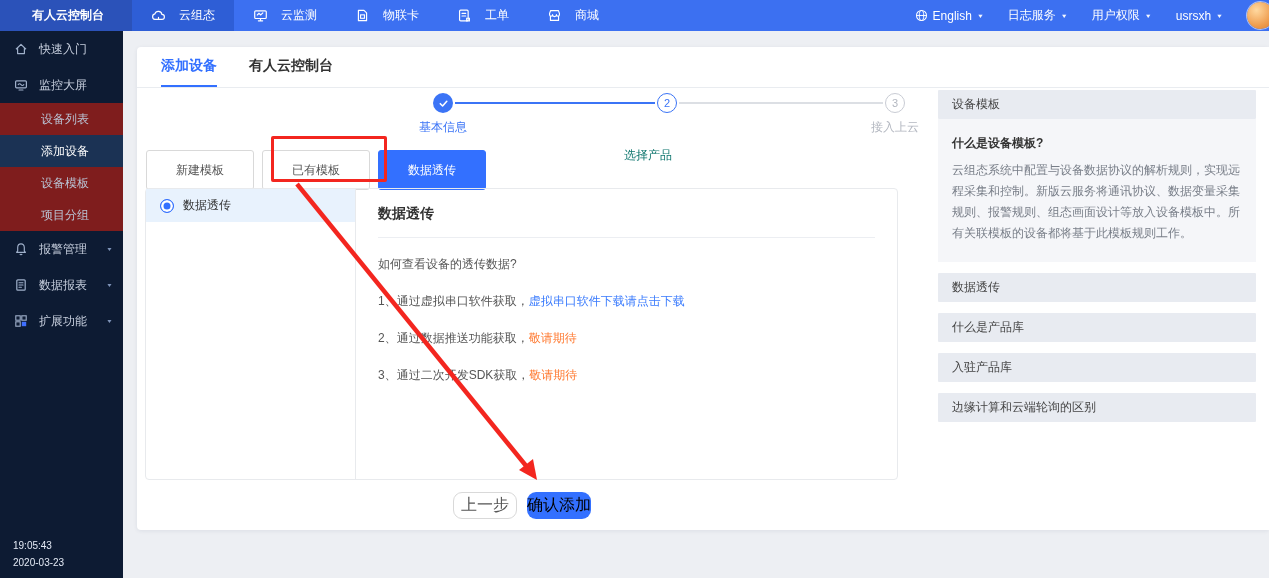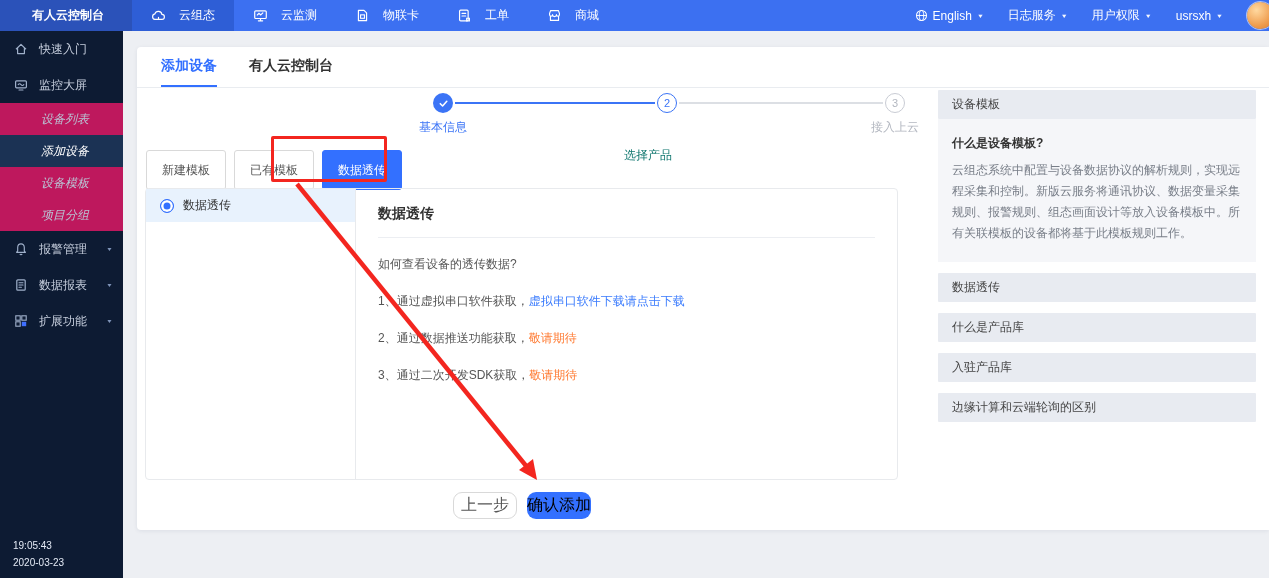--- a/index.html
+++ b/index.html
@@ -22,21 +22,21 @@
   .avatar { position:absolute; right:-5px; top:2px; width:27px; height:27px; border-radius:50%;
             background:radial-gradient(circle at 35% 30%, #ffd9a0, #ef9d4e 60%, #db7c2c);
             box-shadow:0 0 0 1px rgba(255,255,255,.55); cursor:pointer; }
 
   
   .sidebar { position:absolute; left:0; top:31px; width:123px; height:547px; background:#0d1b33; color:#c6cedd; z-index:5; }
   .side-item { height:36px; display:flex; align-items:center; gap:11px; padding:0 10px 0 14px; font-size:12px; cursor:pointer; }
   .side-item .sicon { width:14px; height:14px; flex:none; color:#9fb0ca; display:flex; }
   .side-item .blue { color:#4e80ff; }
   .side-caret { margin-left:auto; font-size:7px; color:#7e93b8; transform:scaleY(.75); }
-  .submenu { background:#be185d;font-style:italic; }
+  .submenu { background:#7f1d1d; }
   .sub-item { height:32px; display:flex; align-items:center; padding-left:41px; font-size:12px; color:#b9c2d3; cursor:pointer; }
   .sub-item.active { background:#1b3254; color:#fff; }
   .side-clock { position:absolute; left:13px; bottom:7px; font-size:10px; color:#e3e9f4; line-height:17px; }
 
   
   .card { position:absolute; left:137px; top:47px; width:1132px; height:483px; background:#fff;
           border-radius:4px 0 0 4px; box-shadow:0 1px 4px rgba(20,40,80,.08); z-index:2; }
   .tabbar { position:absolute; left:0; top:0; width:100%; height:41px; border-bottom:1px solid #e9ecf0; display:flex; align-items:stretch; padding-left:24px; gap:32px; }
   .tab { font-size:14px; color:#333; display:flex; align-items:center; cursor:pointer; border-bottom:2px solid transparent; font-weight:bold; }
   .tab.active { color:#3370ff; border-bottom-color:#3370ff; }
@@ -50,21 +50,21 @@
   .step-line { position:absolute; top:9px; height:2px; }
   .ln1 { left:318px; width:200px; background:#3b74f6; }
   .ln2 { left:542px; width:204px; background:#dcdfe4; }
   .step-label { position:absolute; top:26px; width:90px; text-align:center; font-size:12px; }
   .sl1 { left:261px; color:#3b74f6; }
   .sl2 { left:466px; color:#0f766e;margin-top:28px; }
   .sl3 { left:713px; color:#b3b7c0; }
 
   
   .type-row { position:absolute; left:9px; top:103px; display:flex; gap:8px; }
-  .type-btn { min-width:70px; height:40px; border:1px solid #d9d9d9; border-radius:3px; background:#fff; color:#555; font-size:12px; display:flex; align-items:center; justify-content:center; padding:0 15px; cursor:pointer; }
+  .type-btn { min-width:70px; height:40px; border:1px solid #d9d9d9; border-radius:3px; background:#fff; color:#555; font-size:12px; display:flex; align-items:center; justify-content:center; padding:0 29px; cursor:pointer; }
   .type-btn.active { background:#3370ff; border-color:#3370ff; color:#fff; }
 
   
   .content-box { position:absolute; left:8px; top:141px; width:753px; height:292px; border:1px solid #e8eaed; border-radius:4px; }
   .list-col { position:absolute; left:0; top:0; bottom:0; width:210px; border-right:1px solid #e8eaed; }
   .list-row { height:33px; background:#e8f2fd; display:flex; align-items:center; gap:9px; padding-left:14px; font-size:12px; color:#333; cursor:pointer; }
   .radio { width:14px; height:14px; border-radius:50%; background:#3370ff; border:1px solid #3370ff; box-shadow:inset 0 0 0 2.5px #fff; flex:none; }
   .detail-col { position:absolute; left:210px; right:0; top:0; bottom:0; padding:16px 22px; }
   .detail-title { font-size:14px; font-weight:bold; color:#333; }
   .detail-hr { height:1px; background:#eceef2; margin-top:14px; }

